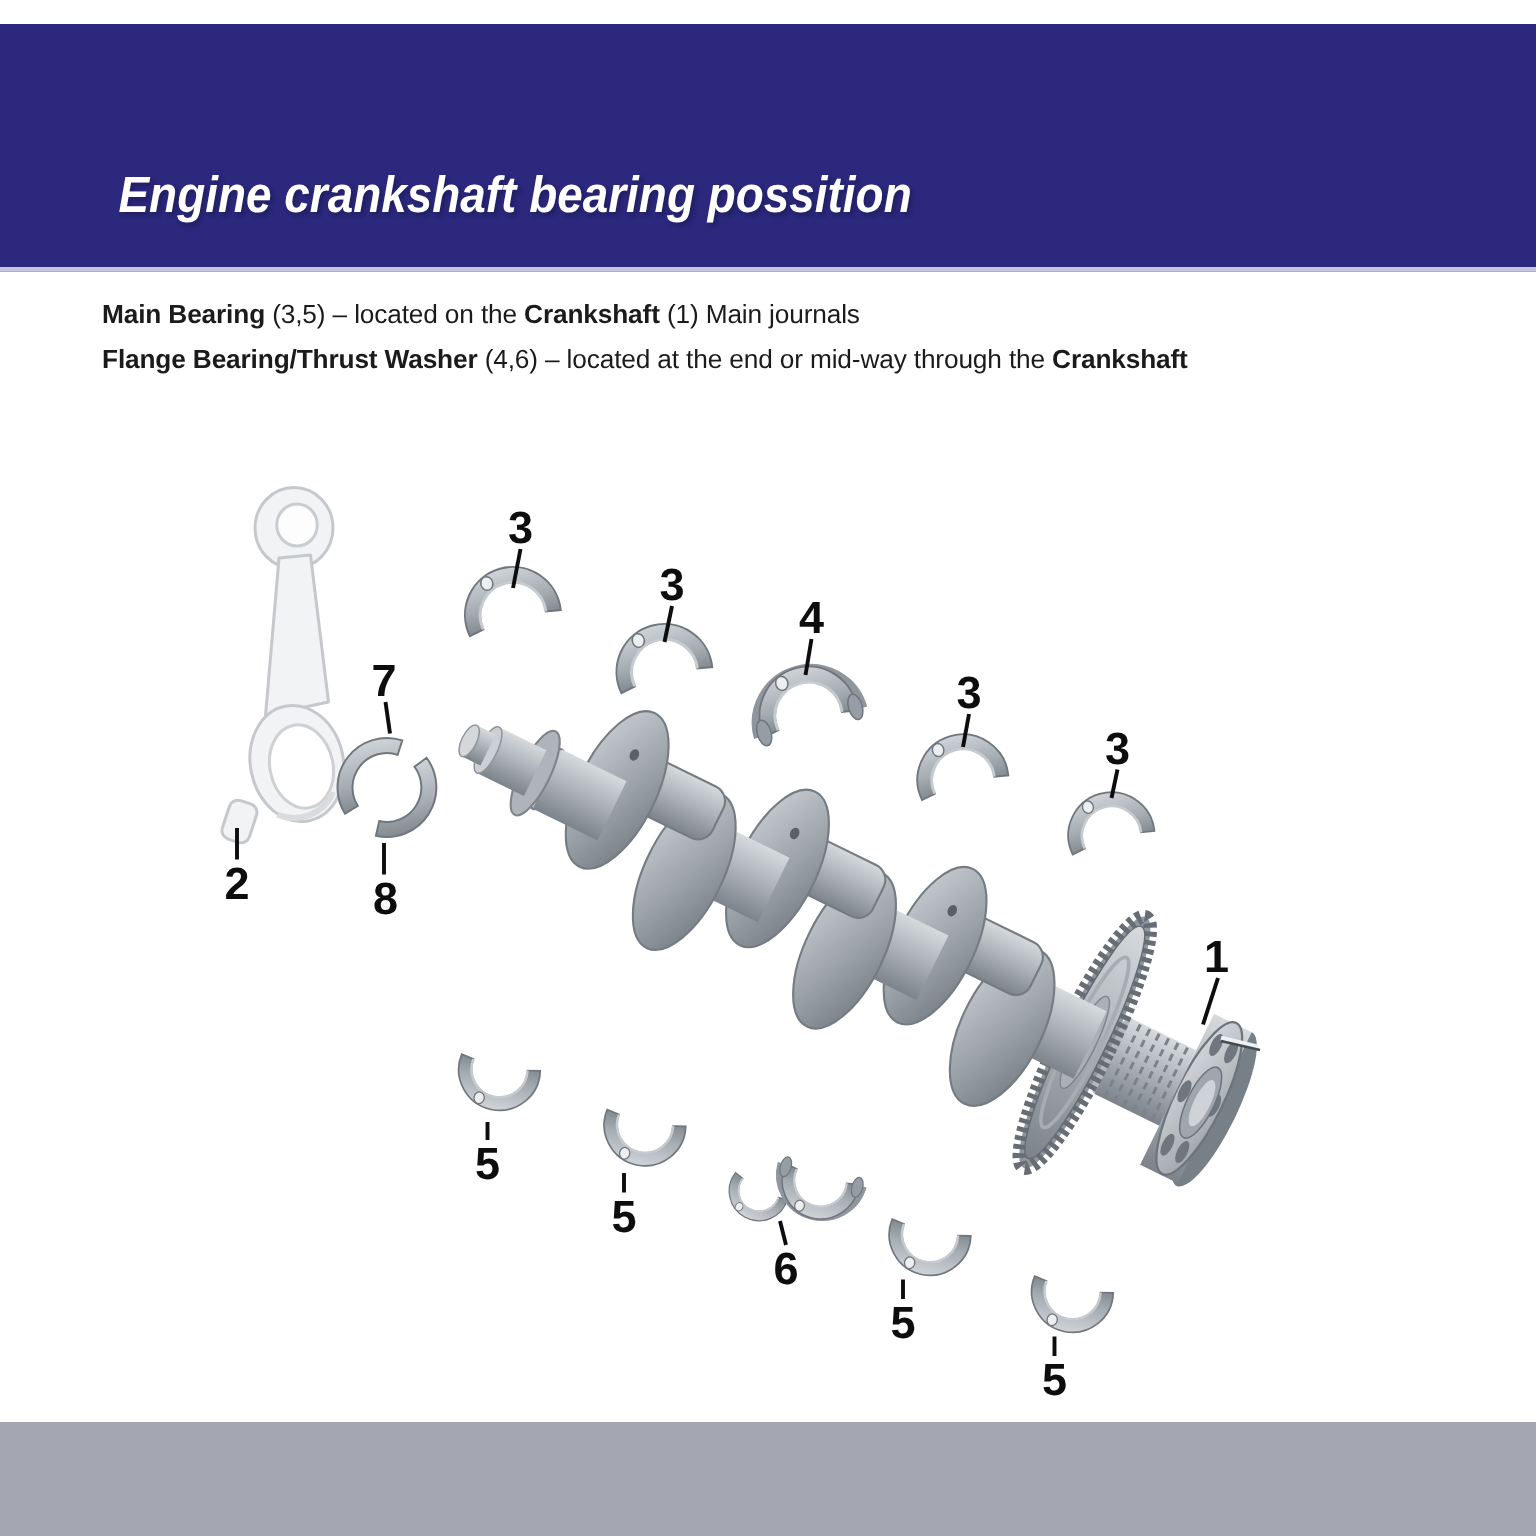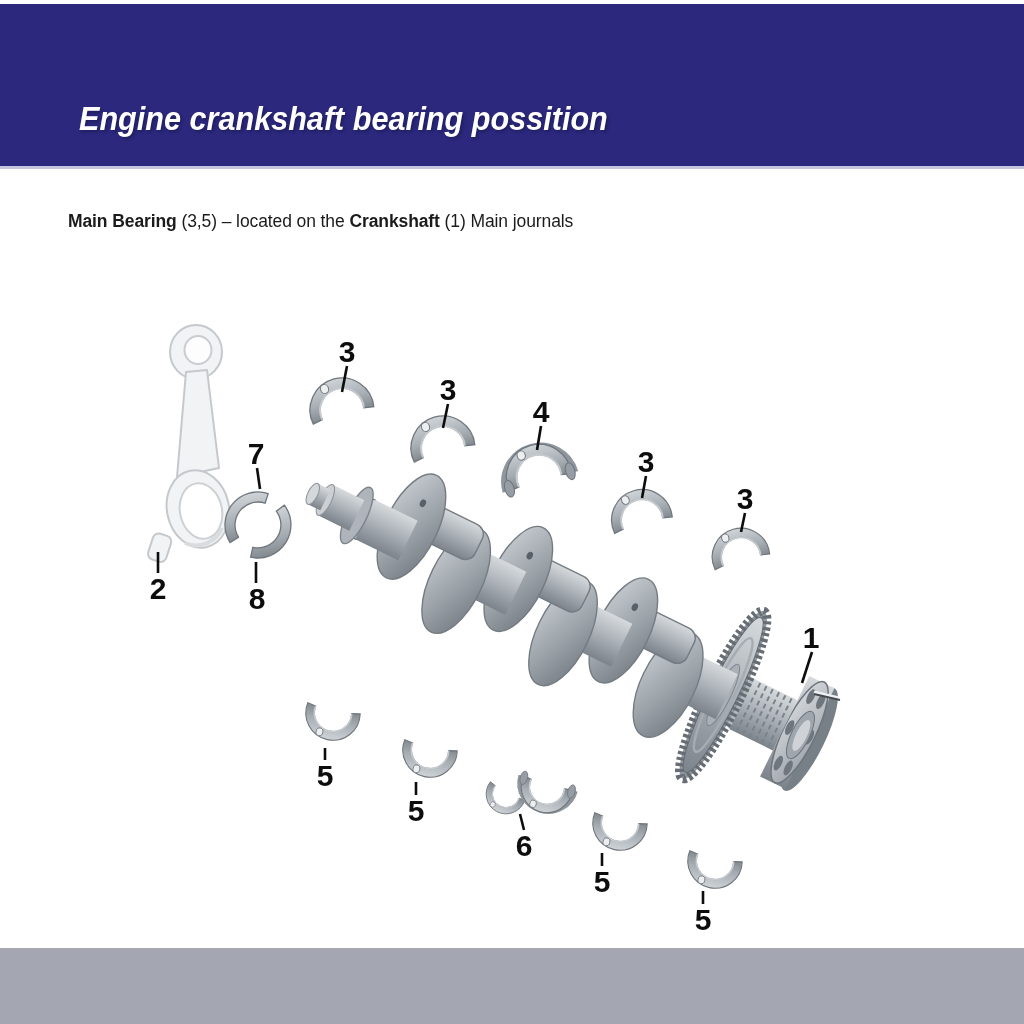--- a/index.html
+++ b/index.html
@@ -2,36 +2,36 @@
 <html><head>
 <meta charset="utf-8">
 <style>
   html,body{margin:0;padding:0;}
   body{
     width:1024px;height:1024px;position:relative;overflow:hidden;
     background:#ffffff;
     font-family:"Liberation Sans","DejaVu Sans",sans-serif;
   }
   .header{
-    position:absolute;top:4px;left:0;width:1024px;height:162px;
+    position:absolute;top:16px;left:0;width:1024px;height:162px;
     border-bottom:3px solid #c6c5e0;
   }
   .header h1{
     margin:0;position:absolute;left:79px;top:95px;
     font-size:34px;font-weight:bold;font-style:italic;color:#ffffff;
     letter-spacing:0px;white-space:nowrap;
     transform:scaleX(0.90);transform-origin:left center;
     text-shadow:2px 2px 3px rgba(20,20,60,0.45);
   }
   .description{
     position:absolute;left:68px;top:194px;width:930px;
     font-size:17.5px;line-height:30px;color:#1b1b1b;
     letter-spacing:-0.1px;
   }
-  .description .line{white-space:nowrap;margin-top:12px;}
+  .description .line{white-space:nowrap;}
   .description .b{font-weight:bold;}
   .diagram{
     position:absolute;left:0;top:0;width:1024px;height:1024px;
   }
   .footer{
     position:absolute;left:0;bottom:0;width:1024px;height:76px;
   }
   svg text.callout{
     font-family:"Liberation Sans","DejaVu Sans",sans-serif;
     font-weight:bold;font-size:30px;
@@ -39,20 +39,21 @@
 </style>
 </head>
 <body>
 
 <div class="header" style="background: rgb(43, 40, 125);">
   <h1>Engine crankshaft bearing possition</h1>
 </div>
 
 <div class="description" id="description" style="color: rgb(27, 27, 27);">
     <div class="line"><span class="b">Main Bearing</span><span> (3,5) – located on the </span><span class="b">Crankshaft</span><span> (1) Main journals</span></div>
+    <div class="line"><span class="b">Flange Bearing/Thrust Washer</span><span> (4,6) – located at the end or mid-way through the </span><span class="b">Crankshaft</span></div>
   </div>
 
 <div class="diagram">
 <svg id="diagram-svg" width="1024" height="1024" viewBox="0 0 1024 1024">
   <defs>
     <linearGradient id="gMet" x1="0" y1="0" x2="0" y2="1">
       <stop offset="0" stop-color="#d6dadd"></stop>
       <stop offset="0.45" stop-color="#aeb4ba"></stop>
       <stop offset="1" stop-color="#7c838a"></stop>
     </linearGradient>

